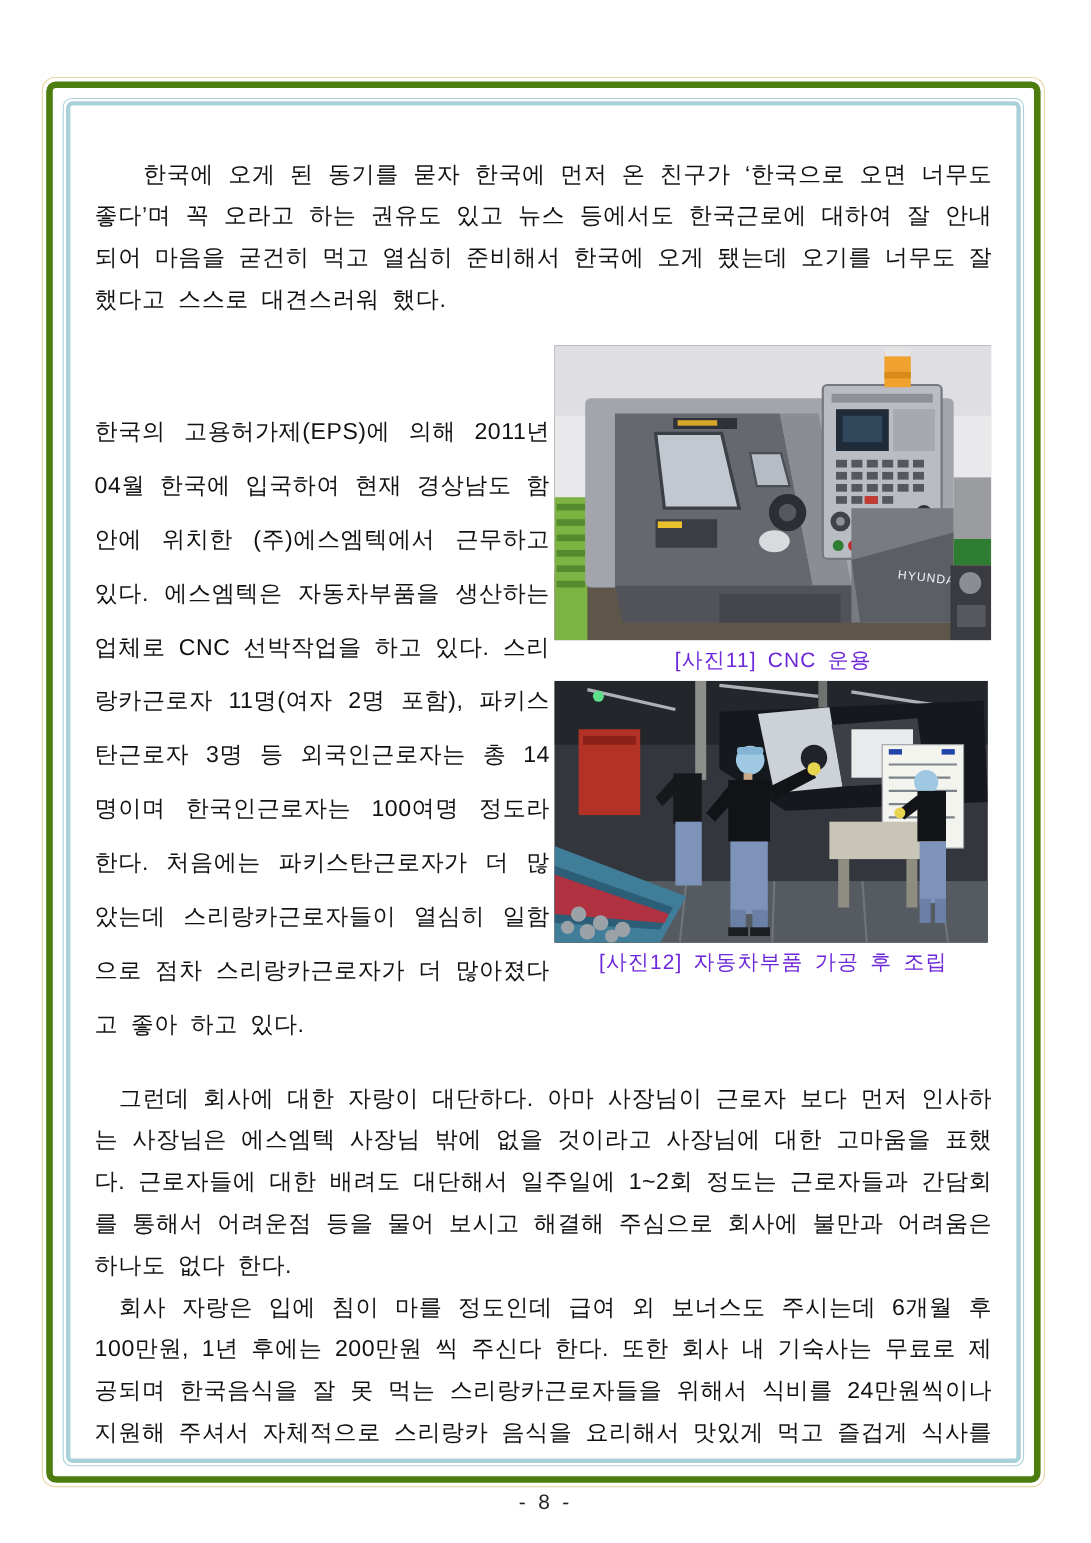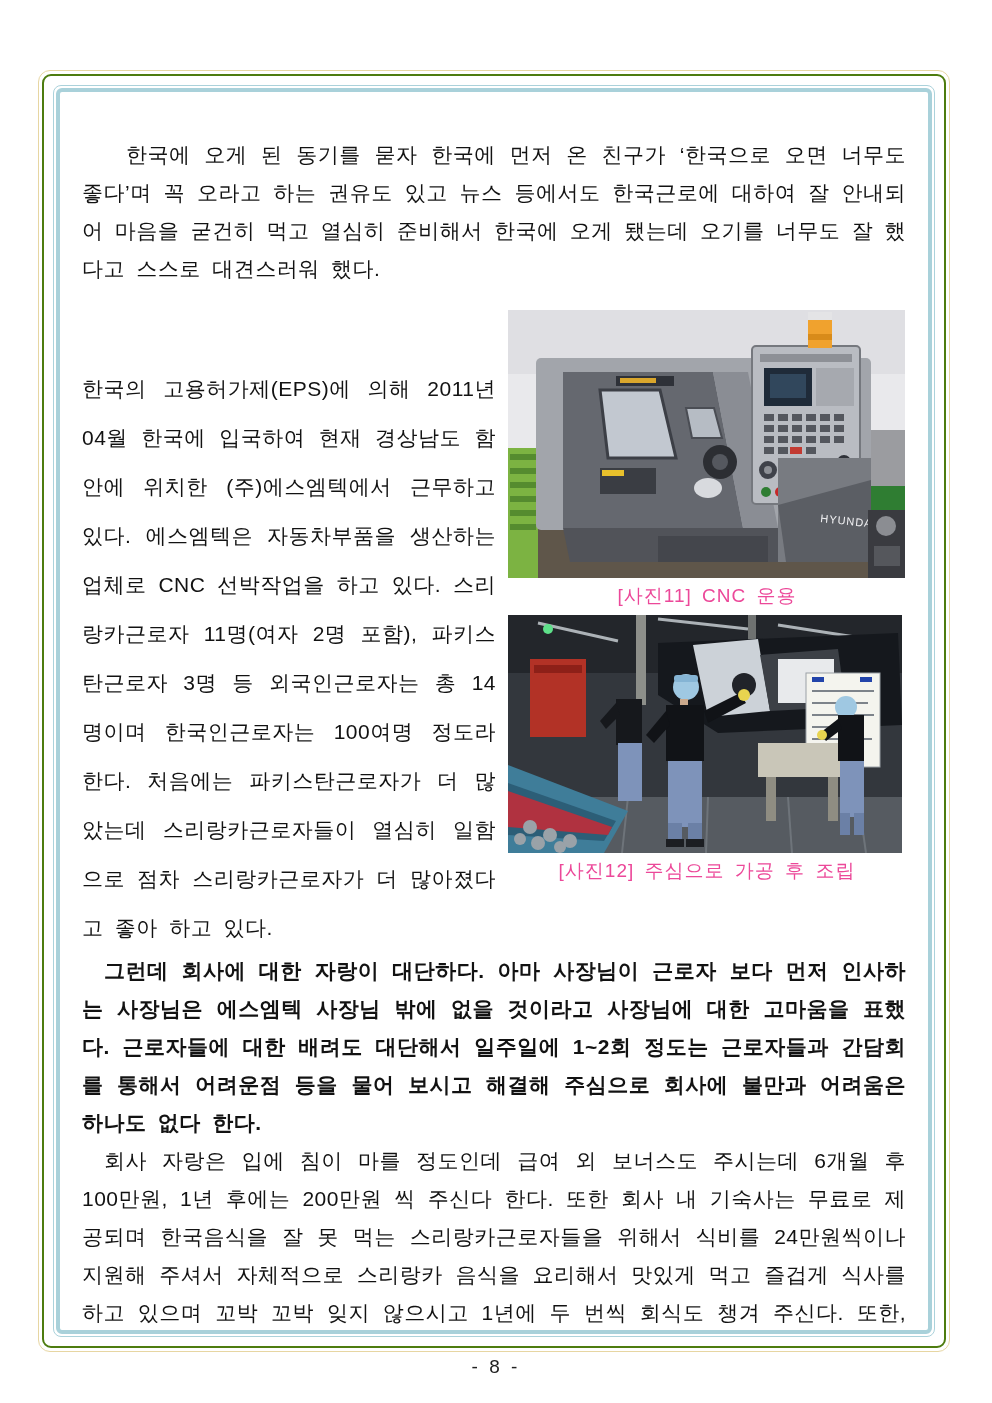--- a/index.html
+++ b/index.html
@@ -19,21 +19,21 @@
     position: absolute; left: 38px; top: 70px;
     width: 912px; height: 1282px;
     box-sizing: border-box;
     border: 1px solid #e7d6a2;
     border-radius: 12px;
     padding: 3px;
   }
   .frame-outer2 {
     box-sizing: border-box;
     width: 100%; height: 100%;
-    border: 2px solid #4d7c0f;
+    border: 6px solid #4d7c0f;
     border-radius: 9px;
     padding: 9px;
   }
   .frame-blue {
     box-sizing: border-box;
     width: 100%; height: 100%;
     border: 1px solid #abd2db;
     border-radius: 8px;
     padding: 2px;
   }
@@ -69,23 +69,23 @@
     overflow: hidden;
   }
   .photo1 { width: 397px; height: 268px; }
   .photo2 { width: 394px; height: 238px; margin-top: 3px; }
   .caption {
     text-align: center;
     font-size: 19px;
     letter-spacing: 1px;
     word-spacing: 4px;
     margin: 5px 0 6px 0;
-    color: #ec4899;
-  }
-  .p3 { text-indent: 22px; font-weight: bold; }
+    color: #6d28d9;
+  }
+  .p3 { margin-top: 24px; text-indent: 22px; }
   .p4 { text-indent: 22px; }
   .page-number {
     position: absolute;
     left: 0; right: 0; top: 1356px;
     text-align: center;
     font-size: 19px;
     letter-spacing: 3px;
     color: #222;
   }
 </style>
@@ -290,21 +290,21 @@
                     <circle cx="22" cy="212" r="7"></circle>
                       <circle cx="42" cy="220" r="7"></circle>
                       <circle cx="62" cy="226" r="7"></circle>
                       <circle cx="30" cy="228" r="7"></circle>
                       <circle cx="12" cy="224" r="6"></circle>
                       <circle cx="52" cy="232" r="6"></circle>
                   </g>
                 </svg>
               </div>
 
-              <div class="caption">[사진12] 주심으로 가공 후 조립</div>
+              <div class="caption">[사진12] 자동차부품 가공 후 조립</div>
 
             </div>
           </div>
 
           <p class="para p3">그런데 회사에 대한 자랑이 대단하다. 아마 사장님이 근로자 보다 먼저 인사하는 사장님은 에스엠텍 사장님 밖에 없을 것이라고 사장님에 대한 고마움을 표했다. 근로자들에 대한 배려도 대단해서 일주일에 1~2회 정도는 근로자들과 간담회를 통해서 어려운점 등을 물어 보시고 해결해 주심으로 회사에 불만과 어려움은 하나도 없다 한다.</p>
 
           <p class="para p4">회사 자랑은 입에 침이 마를 정도인데 급여 외 보너스도 주시는데 6개월 후 100만원, 1년 후에는 200만원 씩 주신다 한다. 또한 회사 내 기숙사는 무료로 제공되며 한국음식을 잘 못 먹는 스리랑카근로자들을 위해서 식비를 24만원씩이나 지원해 주셔서 자체적으로 스리랑카 음식을 요리해서 맛있게 먹고 즐겁게 식사를 하고 있으며 꼬박 꼬박 잊지 않으시고 1년에 두 번씩 회식도 챙겨 주신다. 또한, 휴가도 고향에 잘 다녀올 수 있도록 1개월 보름씩이나 배려 해 주셔서 너무도 편안한 마음으로 고국에 다녀올 수 있음에 회사 사장님과 직원들에게 감사했다.</p>
 
         </div>
       </div>

